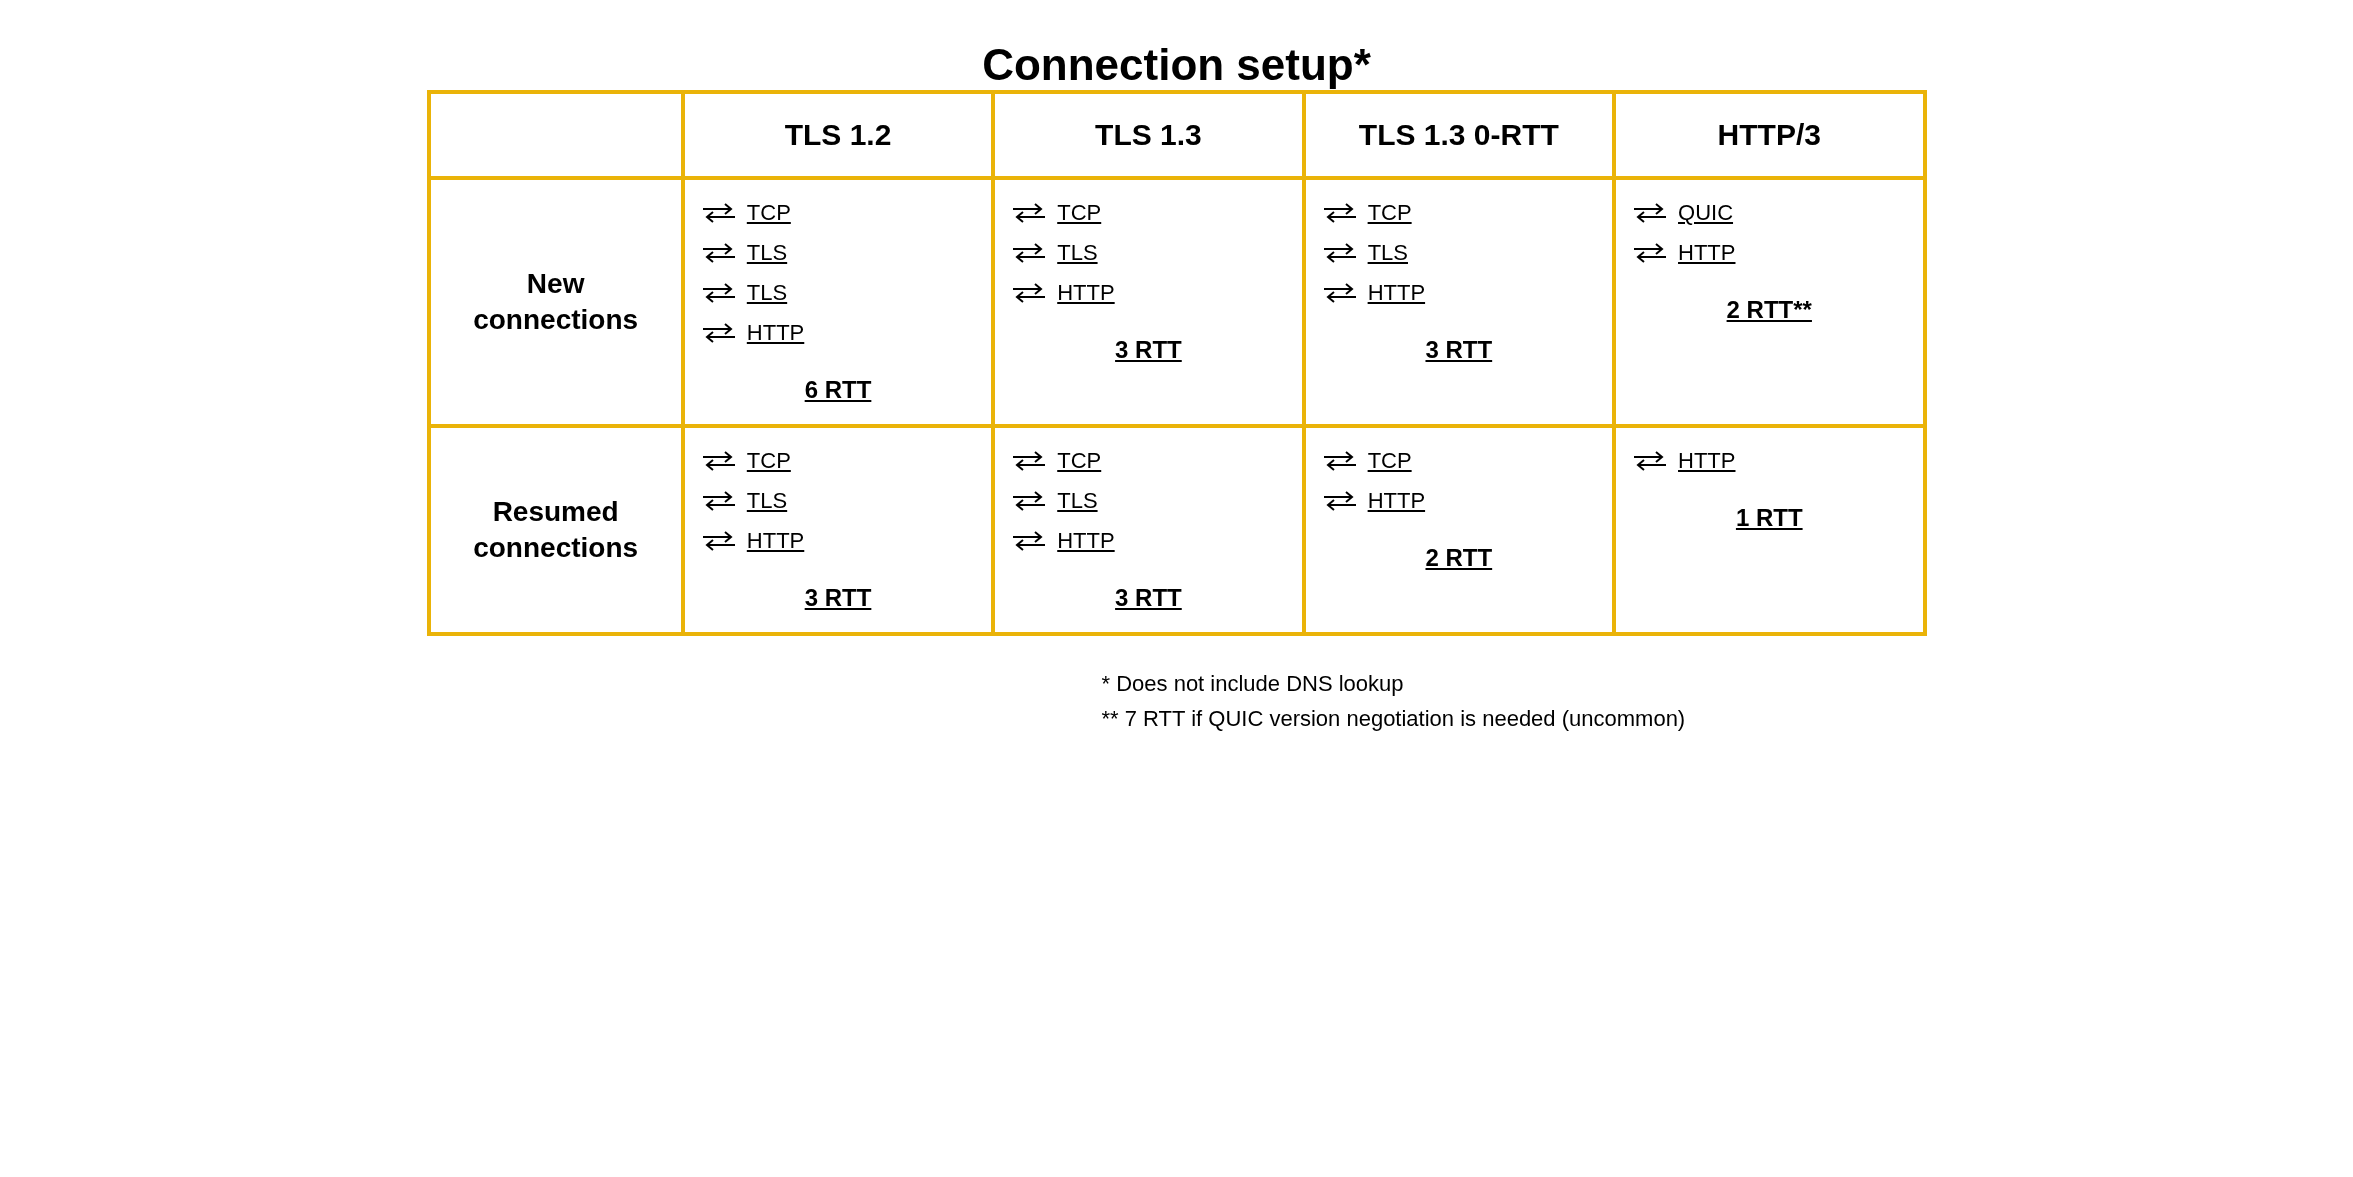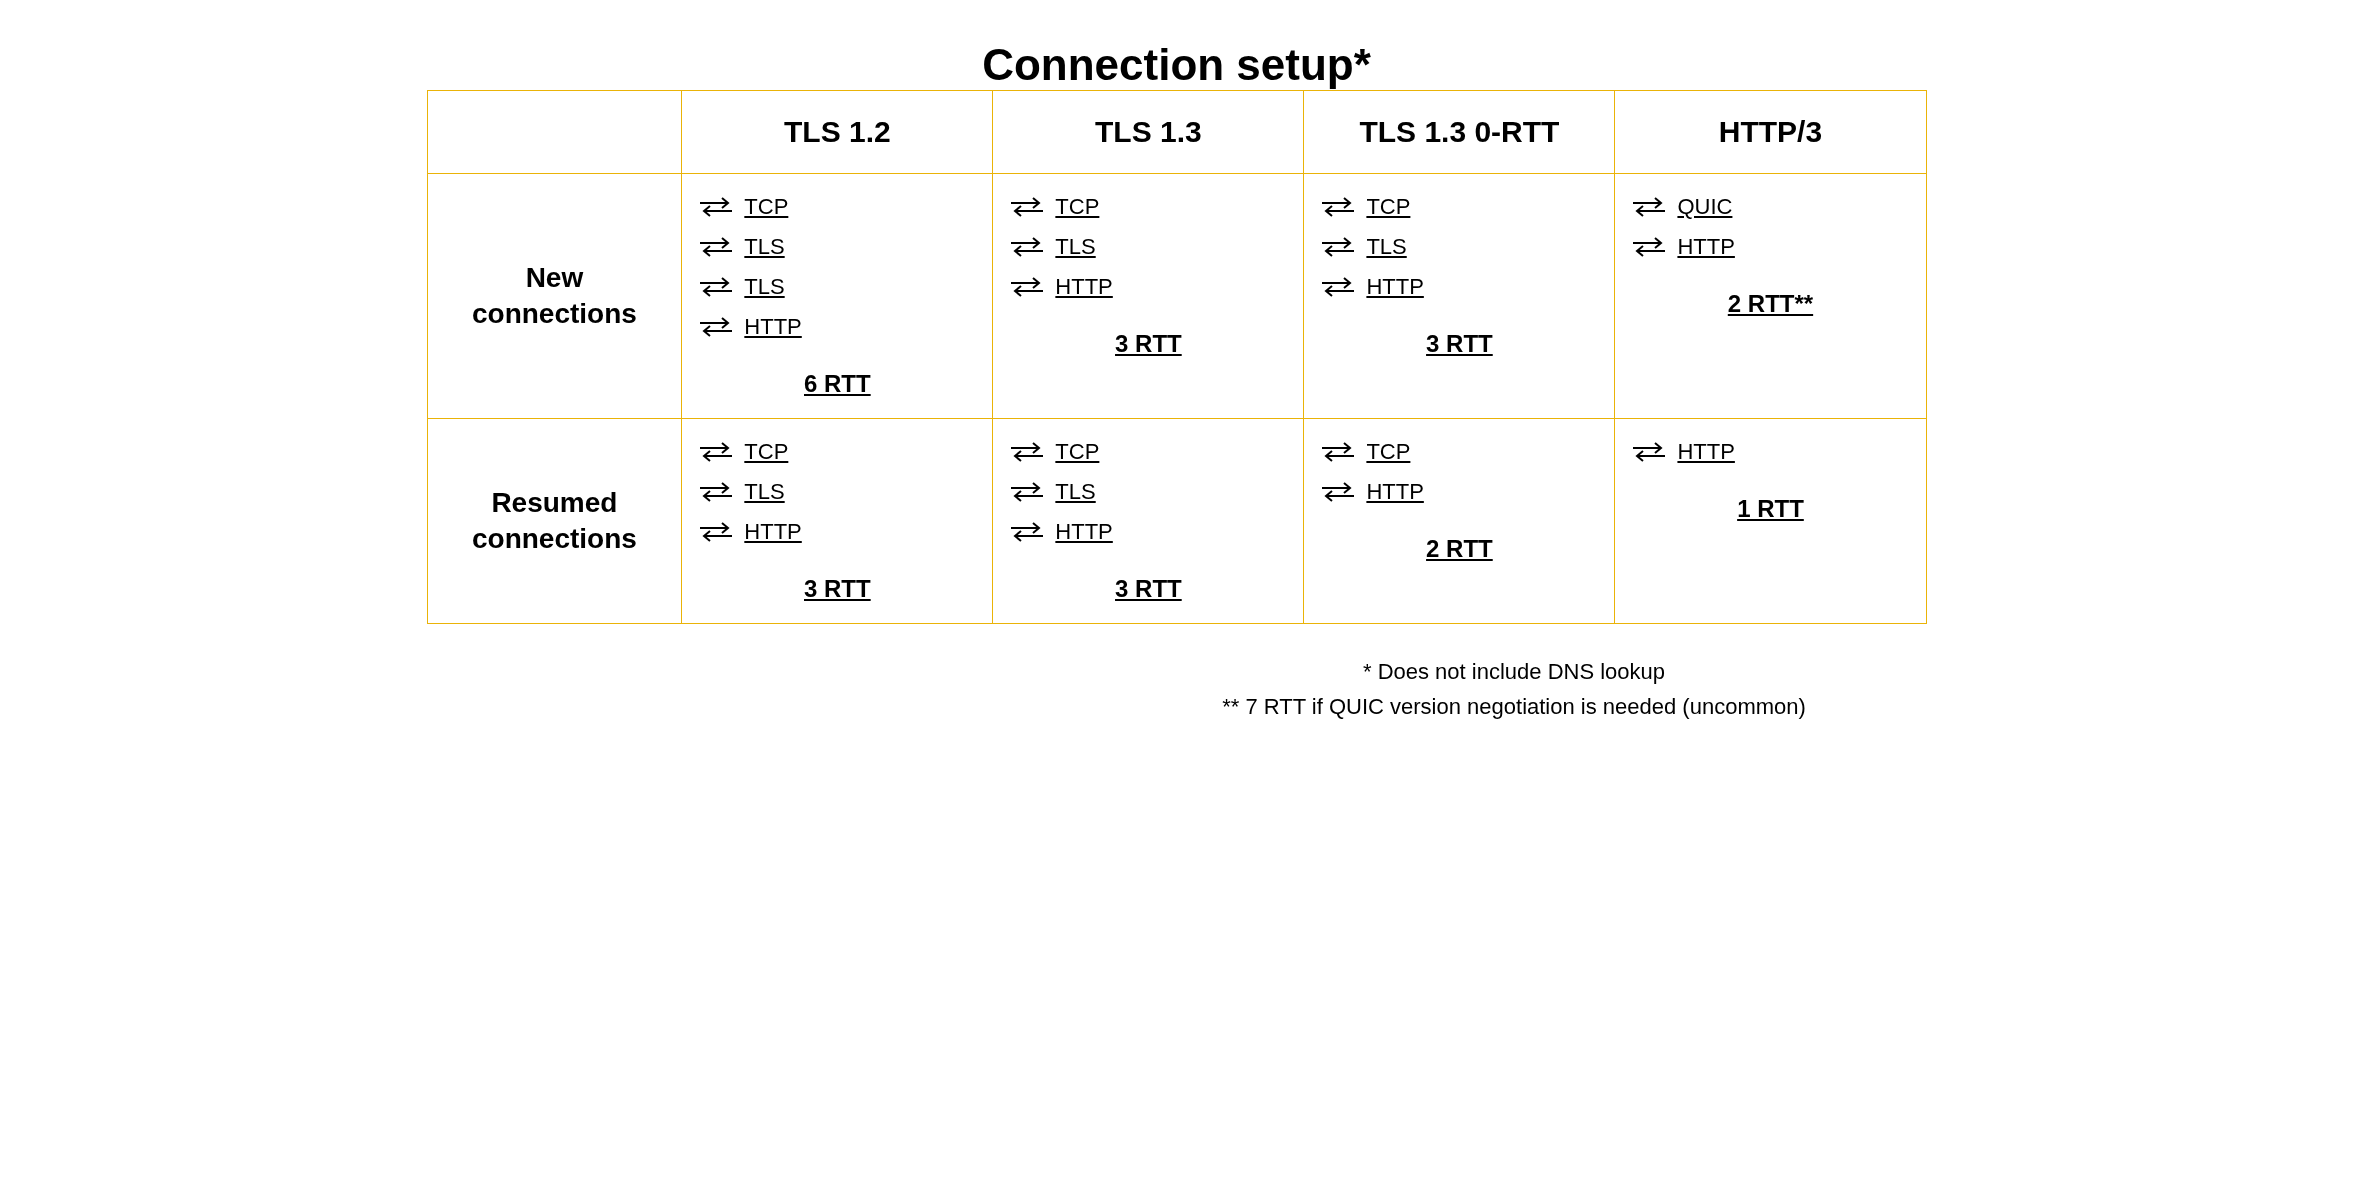--- a/index.html
+++ b/index.html
@@ -21,21 +21,21 @@
       text-align: center;
       font-size: 44px;
       font-weight: bold;
     }
     .table {
       width: 100%;
       border-collapse: collapse;
       margin: 0 auto;
     }
     .table th, .table td {
-      border: 1px solid #eab308;
+      border: 4px solid #eab308;
       padding: 20px 16px;
       vertical-align: top;
       margin-top: 21px;
     }
     .table th {
       font-size: 30px;
       font-weight: bold;
       text-align: center;
       padding: 24px 16px;
     }
@@ -86,21 +86,20 @@
       font-weight: bold;
       font-size: 24px;
       text-align: center;
       margin-top: 16px;
     }
     .footnotes {
       margin-top: 30px;
       margin-left: 45%;
       font-size: 22px;
       line-height: 1.6;
-      text-align: center;
     }
     .row-label-inner {
       white-space: pre-line;
     }
   </style>
 </head>
 <body>
 
 <div class="container">
   <h1 class="title">Connection setup*</h1>

